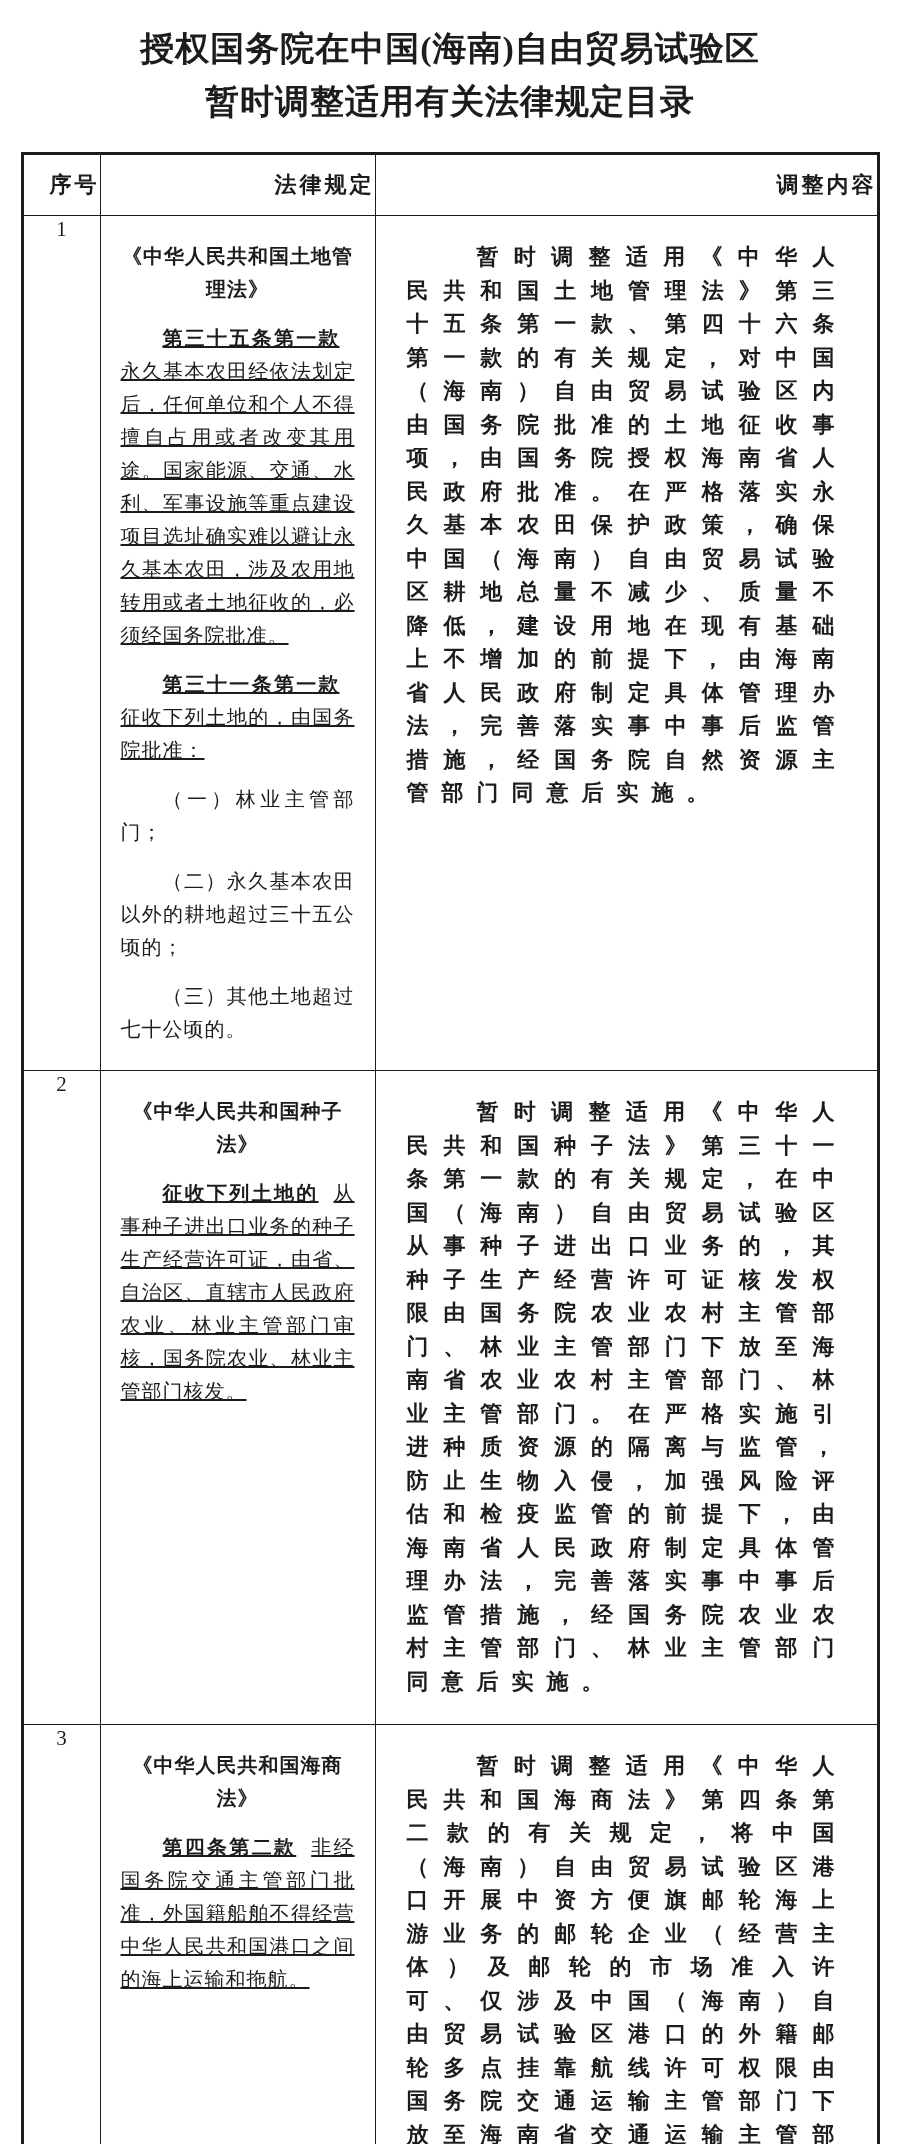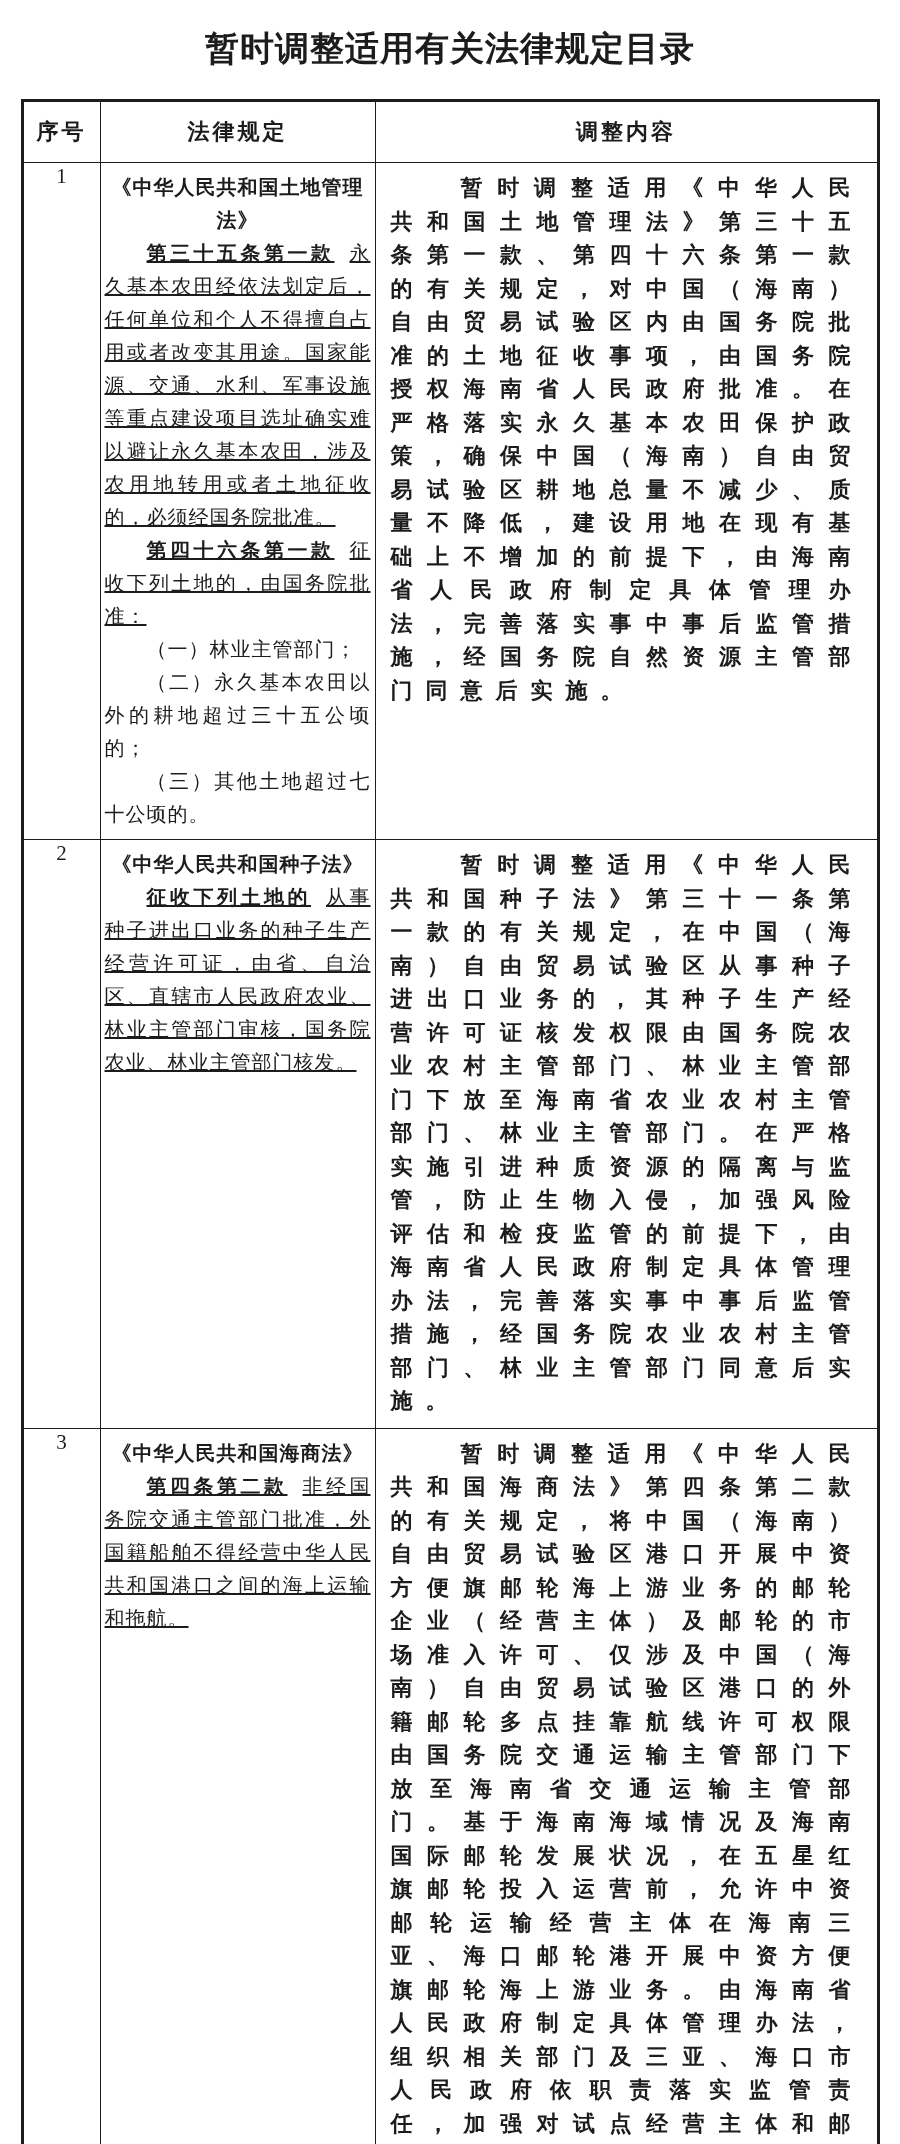--- a/index.html
+++ b/index.html
@@ -29,21 +29,21 @@
   }
   table.law-table th, table.law-table td {
     border: 1.5px solid #1c1c1c;
     vertical-align: top;
   }
   table.law-table th {
     font-size: 22px;
     font-weight: bold;
     letter-spacing: 3px;
     padding: 15px 0;
-    text-align: center;
+    text-align: right;
     vertical-align: middle;
   }
   td.num-cell {
     text-align: center;
     vertical-align: middle;
     font-size: 21px;
     font-family: "Liberation Serif", "DejaVu Serif", serif;
   }
   td.law-cell {
     padding: 8px 4px 8px 4px;
@@ -53,33 +53,34 @@
     text-align: justify;
   }
   td.adj-cell {
     padding: 8px 13px 10px 15px;
     font-size: 22px;
     line-height: 33.5px;
     letter-spacing: 13px;
     text-align: justify;
     font-weight: bold;
   }
-  .law-cell p, .adj-cell p { margin: 0; }
+  .law-cell p, .adj-cell p { margin: 16px; }
   .law-name { text-align: center; font-weight: bold; text-indent: 0; }
   .clause { text-indent: 42px; text-decoration: underline; }
   .clause .clause-lead { font-weight: bold; margin-right: 15px; }
   .law-item { text-indent: 42px; }
   .adjustment { text-indent: 70px; }
 </style>
 </head>
 <body>
 
 <div class="page">
 
   <div class="page-title">
+    <div>授权国务院在中国(海南)自由贸易试验区</div>
     <div>暂时调整适用有关法律规定目录</div>
   </div>
 
   <table class="law-table">
     <colgroup>
       <col style="width:78px">
       <col style="width:275px">
       <col style="width:503px">
     </colgroup>
     <thead>
@@ -89,21 +90,21 @@
         <th>调整内容</th>
       </tr>
     </thead>
     <tbody>
 
       <tr>
         <td class="num-cell">1</td>
         <td class="law-cell">
           <p class="law-name">《中华人民共和国土地管理法》</p>
           <p class="clause"><b class="clause-lead">第三十五条第一款</b><span>永久基本农田经依法划定后，任何单位和个人不得擅自占用或者改变其用途。国家能源、交通、水利、军事设施等重点建设项目选址确实难以避让永久基本农田，涉及农用地转用或者土地征收的，必须经国务院批准。</span></p>
-          <p class="clause"><b class="clause-lead">第四十六条第一款</b><span>征收下列土地的，由国务院批准：</span></p>
+          <p class="clause"><b class="clause-lead">第三十一条第一款</b><span>征收下列土地的，由国务院批准：</span></p>
           <p class="law-item">（一）林业主管部门；</p>
           <p class="law-item">（二）永久基本农田以外的耕地超过三十五公顷的；</p>
           <p class="law-item">（三）其他土地超过七十公顷的。</p>
         </td>
         <td class="adj-cell">
           <p class="adjustment">暂时调整适用《中华人民共和国土地管理法》第三十五条第一款、第四十六条第一款的有关规定，对中国（海南）自由贸易试验区内由国务院批准的土地征收事项，由国务院授权海南省人民政府批准。在严格落实永久基本农田保护政策，确保中国（海南）自由贸易试验区耕地总量不减少、质量不降低，建设用地在现有基础上不增加的前提下，由海南省人民政府制定具体管理办法，完善落实事中事后监管措施，经国务院自然资源主管部门同意后实施。</p>
         </td>
       </tr>
 
       <tr>

